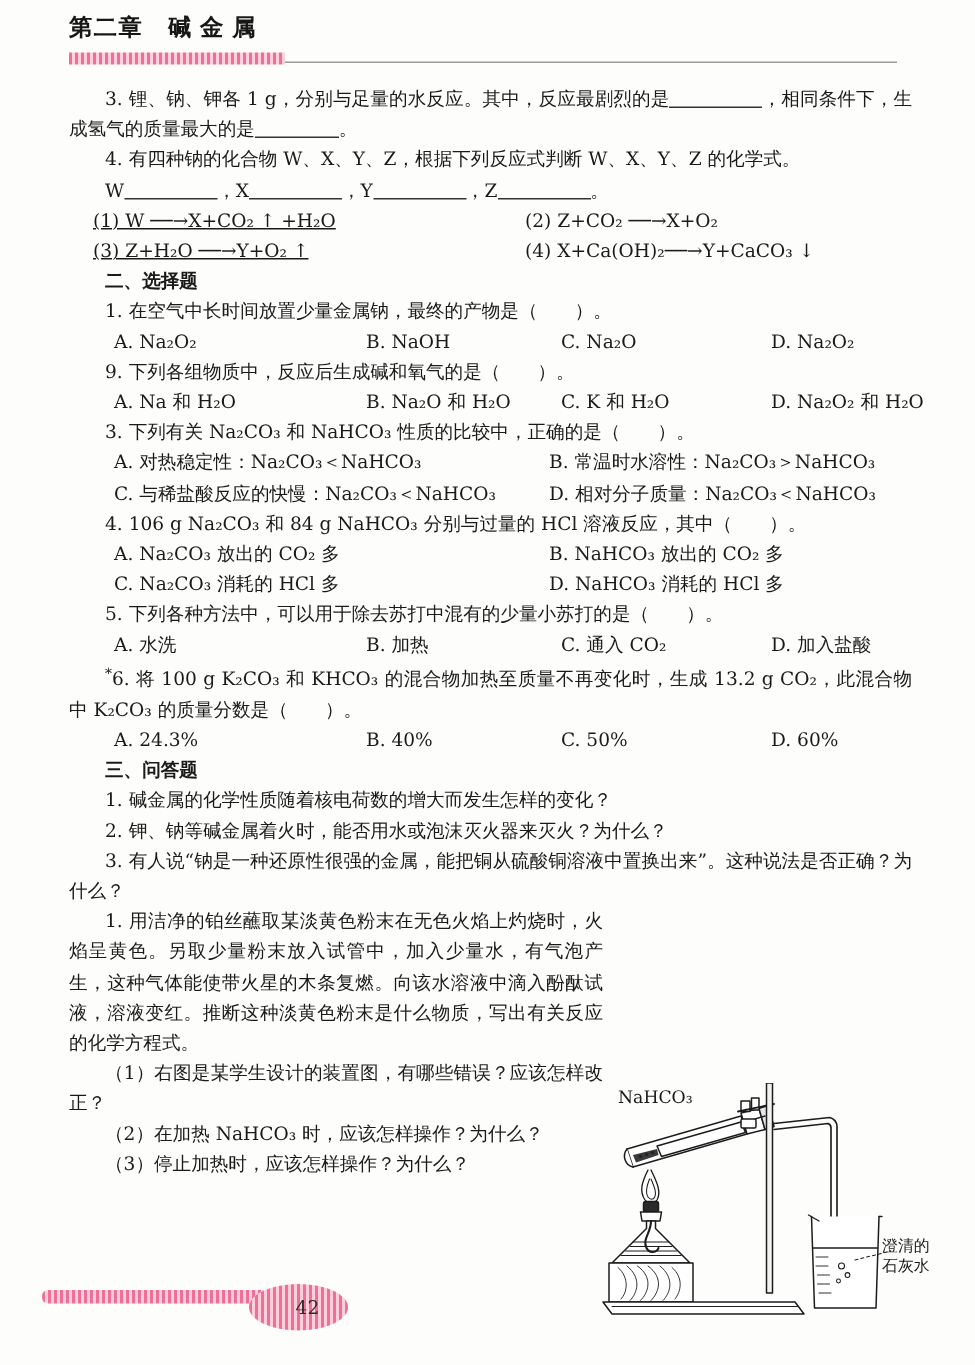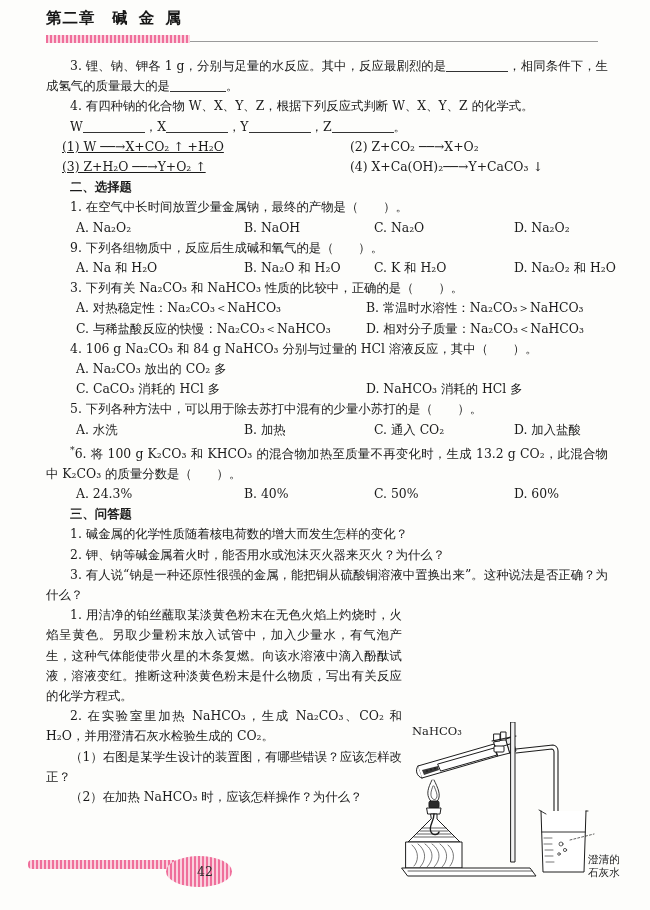--- a/index.html
+++ b/index.html
@@ -29,21 +29,21 @@
     position: absolute;
     left: 46px;
     top: 8px;
     width: 560px;
   }
   .chapter-title {
     font-size: 15.5px;
     font-weight: bold;
     letter-spacing: 1px;
     color: #171717;
-    font-family: Liberation Mono, monospace;
+    font-family: Liberation Serif, serif;
     white-space: nowrap;
   }
   .header-rule-wrap {
     position: relative;
     margin-top: 6px;
     height: 9px;
     width: 552px;
   }
   .header-stripe {
     position: absolute;
@@ -150,21 +150,20 @@
     white-space: nowrap;
   }
   .fig-label-lime {
     position: absolute;
     left: 190px;
     top: 103px;
     font-size: 10.6px;
     line-height: 13px;
     font-family: "DejaVu Sans", "Liberation Sans", sans-serif;
     white-space: nowrap;
-    margin-top: 28px;
   }
 
   
   .footer {
     position: absolute;
     left: 28px;
     top: 856px;
     width: 600px;
     height: 48px;
   }
@@ -257,23 +256,24 @@
       <span class="formula">B. 常温时水溶性：Na₂CO₃＞NaHCO₃</span>
     </div>
     <div class="para opts2">
       <span class="formula">C. 与稀盐酸反应的快慢：Na₂CO₃＜NaHCO₃</span>
       <span class="formula">D. 相对分子质量：Na₂CO₃＜NaHCO₃</span>
     </div>
 
     <p class="para indent2">4. 106 g Na₂CO₃ 和 84 g NaHCO₃ 分别与过量的 HCl 溶液反应，其中（　　）。</p>
     <div class="para opts2">
       <span class="formula">A. Na₂CO₃ 放出的 CO₂ 多</span>
+      <span class="formula">B. NaHCO₃ 放出的 CO₂ 多</span>
     </div>
     <div class="para opts2">
-      <span class="formula">C. CaCO₃ 消耗的 HCl 多</span>
+      <span class="formula">C. Na₂CO₃ 消耗的 HCl 多</span>
       <span class="formula">D. NaHCO₃ 消耗的 HCl 多</span>
     </div>
 
     <p class="para indent2">5. 下列各种方法中，可以用于除去苏打中混有的少量小苏打的是（　　）。</p>
     <div class="para opts4">
       <span class="formula">A. 水洗</span>
       <span class="formula">B. 加热</span>
       <span class="formula">C. 通入 CO₂</span>
       <span class="formula">D. 加入盐酸</span>
     </div>
@@ -286,23 +286,23 @@
       <span>D. 60%</span>
     </div>
 
     <p class="section-head">三、问答题</p>
     <p class="para indent2">1. 碱金属的化学性质随着核电荷数的增大而发生怎样的变化？</p>
     <p class="para indent2">2. 钾、钠等碱金属着火时，能否用水或泡沫灭火器来灭火？为什么？</p>
     <p class="para indent2">3. 有人说“钠是一种还原性很强的金属，能把铜从硫酸铜溶液中置换出来”。这种说法是否正确？为什么？</p>
 
     <div class="narrow-block">
       <p class="para indent2">1. 用洁净的铂丝蘸取某淡黄色粉末在无色火焰上灼烧时，火焰呈黄色。另取少量粉末放入试管中，加入少量水，有气泡产生，这种气体能使带火星的木条复燃。向该水溶液中滴入酚酞试液，溶液变红。推断这种淡黄色粉末是什么物质，写出有关反应的化学方程式。</p>
-      <p class="para indent2">2. 在实验室里加热 NaHCO₃，生成 Na₂CO₃、CO₂ 和 H₂O，并用澄清石灰水检验生成的 CO₂。</p>
       <p class="para indent2">（1）右图是某学生设计的装置图，有哪些错误？应该怎样改正？</p>
       <p class="para indent2">（2）在加热 NaHCO₃ 时，应该怎样操作？为什么？</p>
+      <p class="para indent2">（3）停止加热时，应该怎样操作？为什么？</p>
     </div>
 
   </div>
 
   <div class="figure">
 
     <svg width="252" height="162" viewBox="0 0 252 162">
       <g fill="none" stroke="#1c1c1c" stroke-width="1" stroke-linejoin="round" stroke-linecap="round">
 
         <g>

